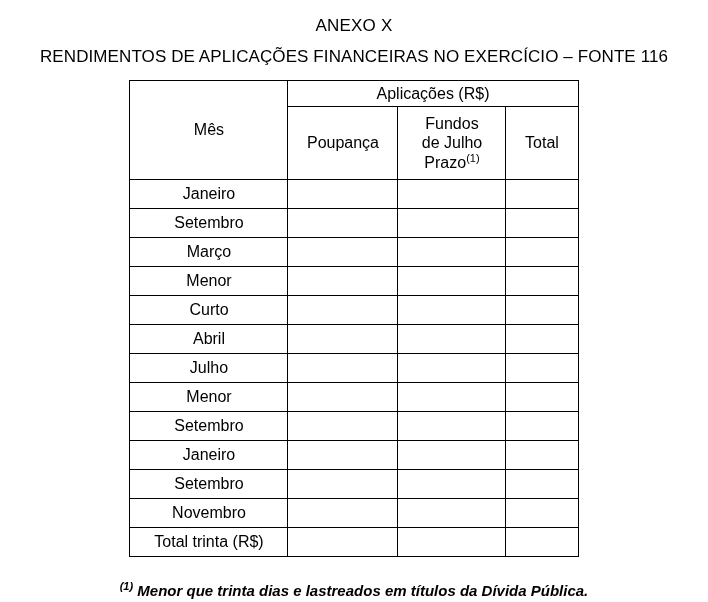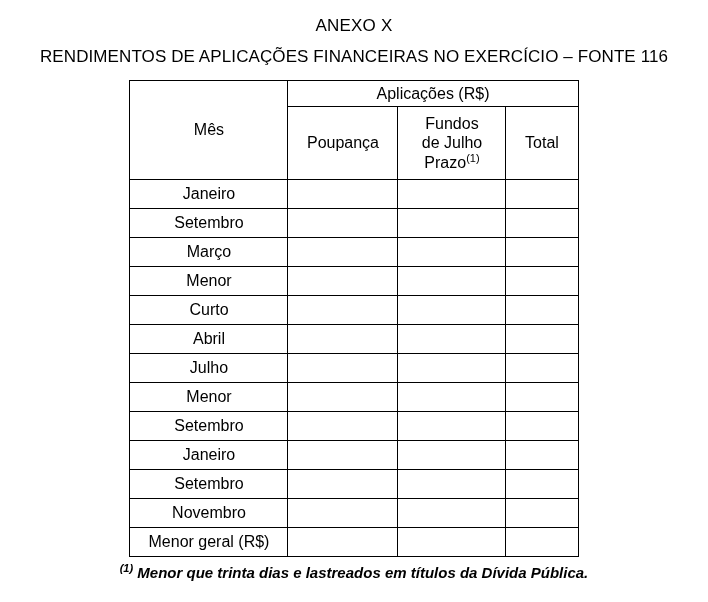--- a/index.html
+++ b/index.html
@@ -78,21 +78,21 @@
   sup {
     font-size: 11px;
     vertical-align: super;
     line-height: 0;
   }
   .footnote {
     text-align: center;
     font-size: 15px;
     font-style: italic;
     font-weight: bold;
-    margin-top: 7px;
+    margin-top: 25px;
   }
   .footnote sup {
     font-size: 11px;
     font-weight: bold;
   }
 </style>
 </head>
 <body>
 
 <div class="page">
@@ -189,21 +189,21 @@
           <td></td>
           <td></td>
         </tr>
         <tr class="month-row">
           <td class="month-name">Novembro</td>
           <td></td>
           <td></td>
           <td></td>
         </tr>
         <tr class="month-row">
-          <td class="month-name">Menor geral (R$)</td>
+          <td class="month-name">Total trinta (R$)</td>
           <td></td>
           <td></td>
           <td></td>
         </tr>
       </tbody>
     </table>
   </div>
 
   <div class="footnote">
     <sup>(1)</sup><span> Menor que trinta dias e lastreados em títulos da Dívida Pública.</span>

